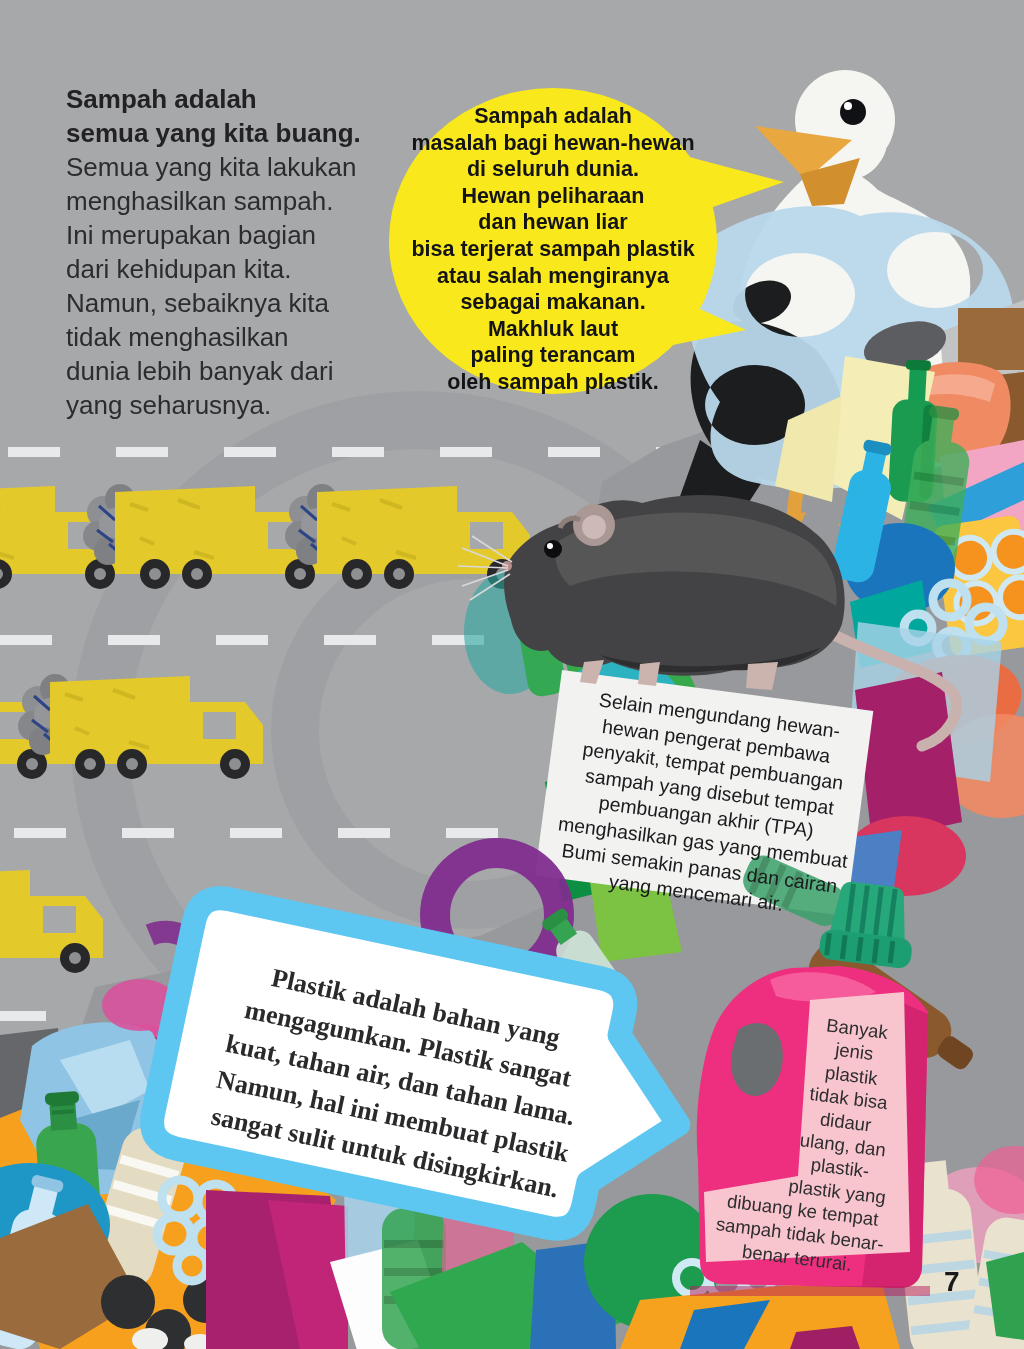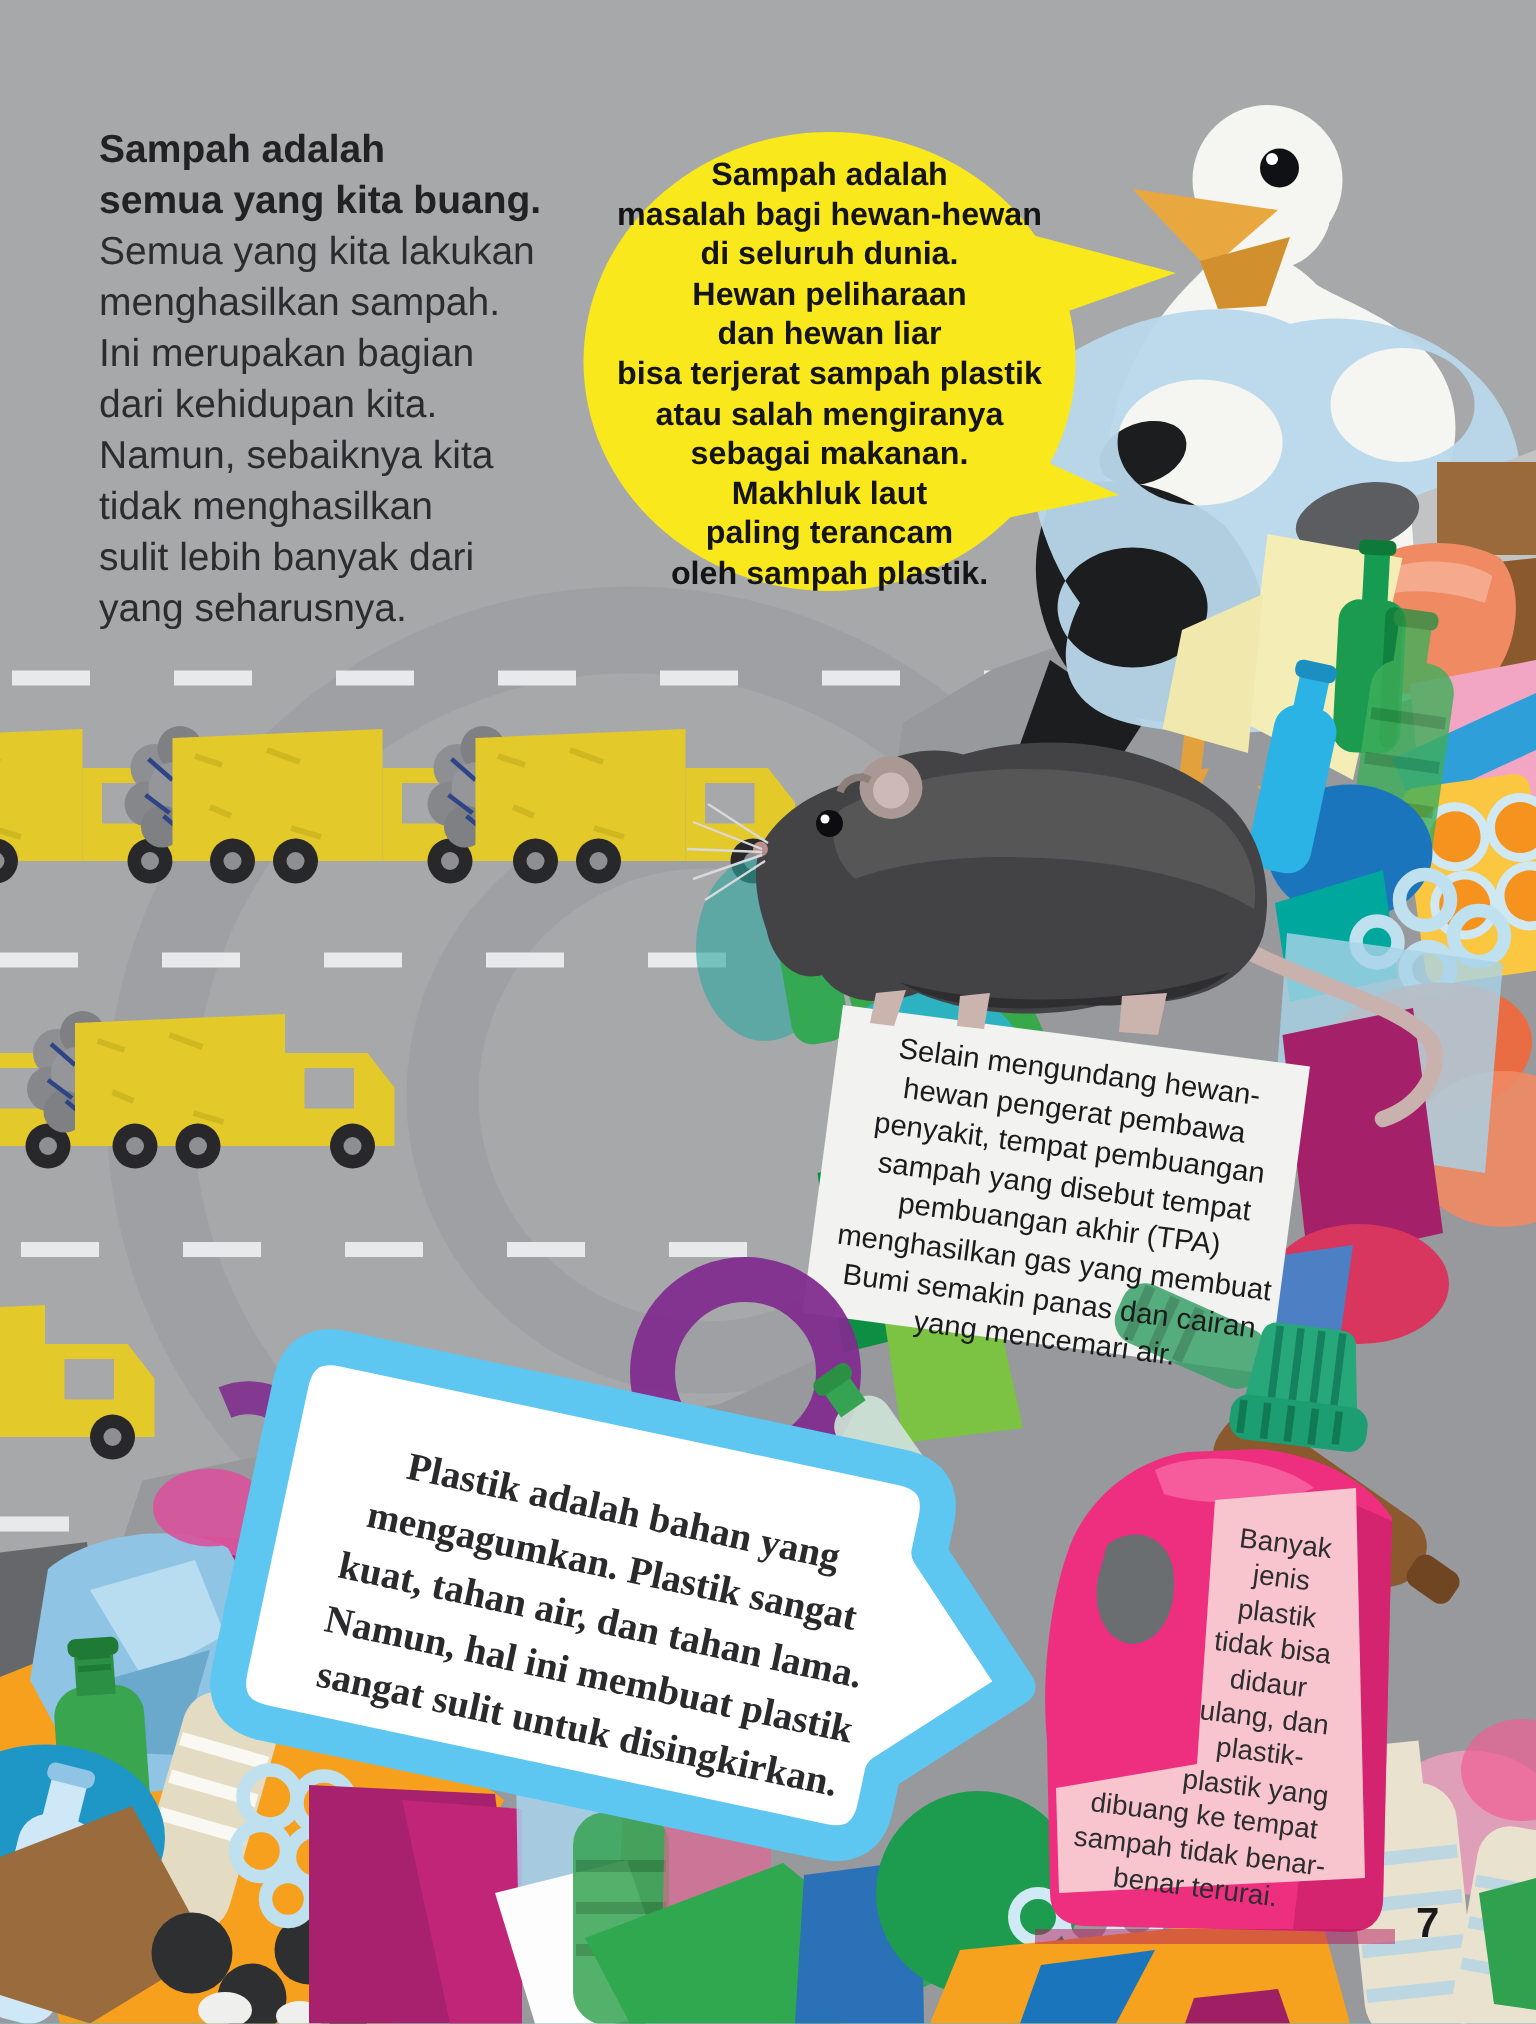--- a/index.html
+++ b/index.html
@@ -1,17 +1,17 @@
 <!DOCTYPE html>
 <html><head>
 <meta charset="utf-8">
 <style>
   html,body{margin:0;padding:0;}
   body{font-family:"Liberation Sans",sans-serif;}
-  #page{position:relative;width:1024px;height:1349px;overflow:hidden;background:#14b8a6;}
+  #page{position:relative;width:1024px;height:1349px;overflow:hidden;background:#f0abfc;}
   #scene{position:absolute;left:0;top:0;}
   .preline{white-space:pre-line;}
   .txt{position:absolute;color:#232325;}
   #intro{left:66px;top:82px;width:350px;font-size:26px;line-height:34px;color:#2c2c2e;}
   #intro .bold{font-weight:bold;color:#222224;}
   #bubble-text{left:388px;top:103px;width:330px;text-align:center;font-size:21.5px;line-height:26.6px;font-weight:bold;color:#141416;}
   #note-text{left:575px;top:684px;width:295px;text-align:center;font-size:19.5px;line-height:25.6px;color:#1b1b1d;transform:rotate(7.5deg);transform-origin:0 0;}
   #tag-text{left:224px;top:948px;width:400px;text-align:center;font-family:"Liberation Serif",serif;font-weight:bold;font-size:26px;line-height:37px;color:#2a2a2c;transform:rotate(12deg);transform-origin:0 0;}
   #bottle-label-top{left:800px;top:1010px;width:118px;text-align:center;font-size:18.5px;line-height:23.4px;color:#2d2d2f;transform:rotate(7deg);transform-origin:0 0;}
   #bottle-label-bottom{left:701px;top:1186px;width:208px;text-align:center;font-size:18.5px;line-height:23.8px;color:#2d2d2f;transform:rotate(7deg);transform-origin:0 0;}
@@ -330,21 +330,21 @@
 
 <div id="intro" class="txt">
   <span class="bold preline">Sampah adalah
 semua yang kita buang.</span>
   <span class="preline">Semua yang kita lakukan
 menghasilkan sampah.
 Ini merupakan bagian
 dari kehidupan kita.
 Namun, sebaiknya kita
 tidak menghasilkan
-sulit lebih banyak dari
+dunia lebih banyak dari
 yang seharusnya.</span>
 </div>
 
 <div id="bubble-text" class="txt preline">Sampah adalah
 masalah bagi hewan-hewan
 di seluruh dunia.
 Hewan peliharaan
 dan hewan liar
 bisa terjerat sampah plastik
 atau salah mengiranya

